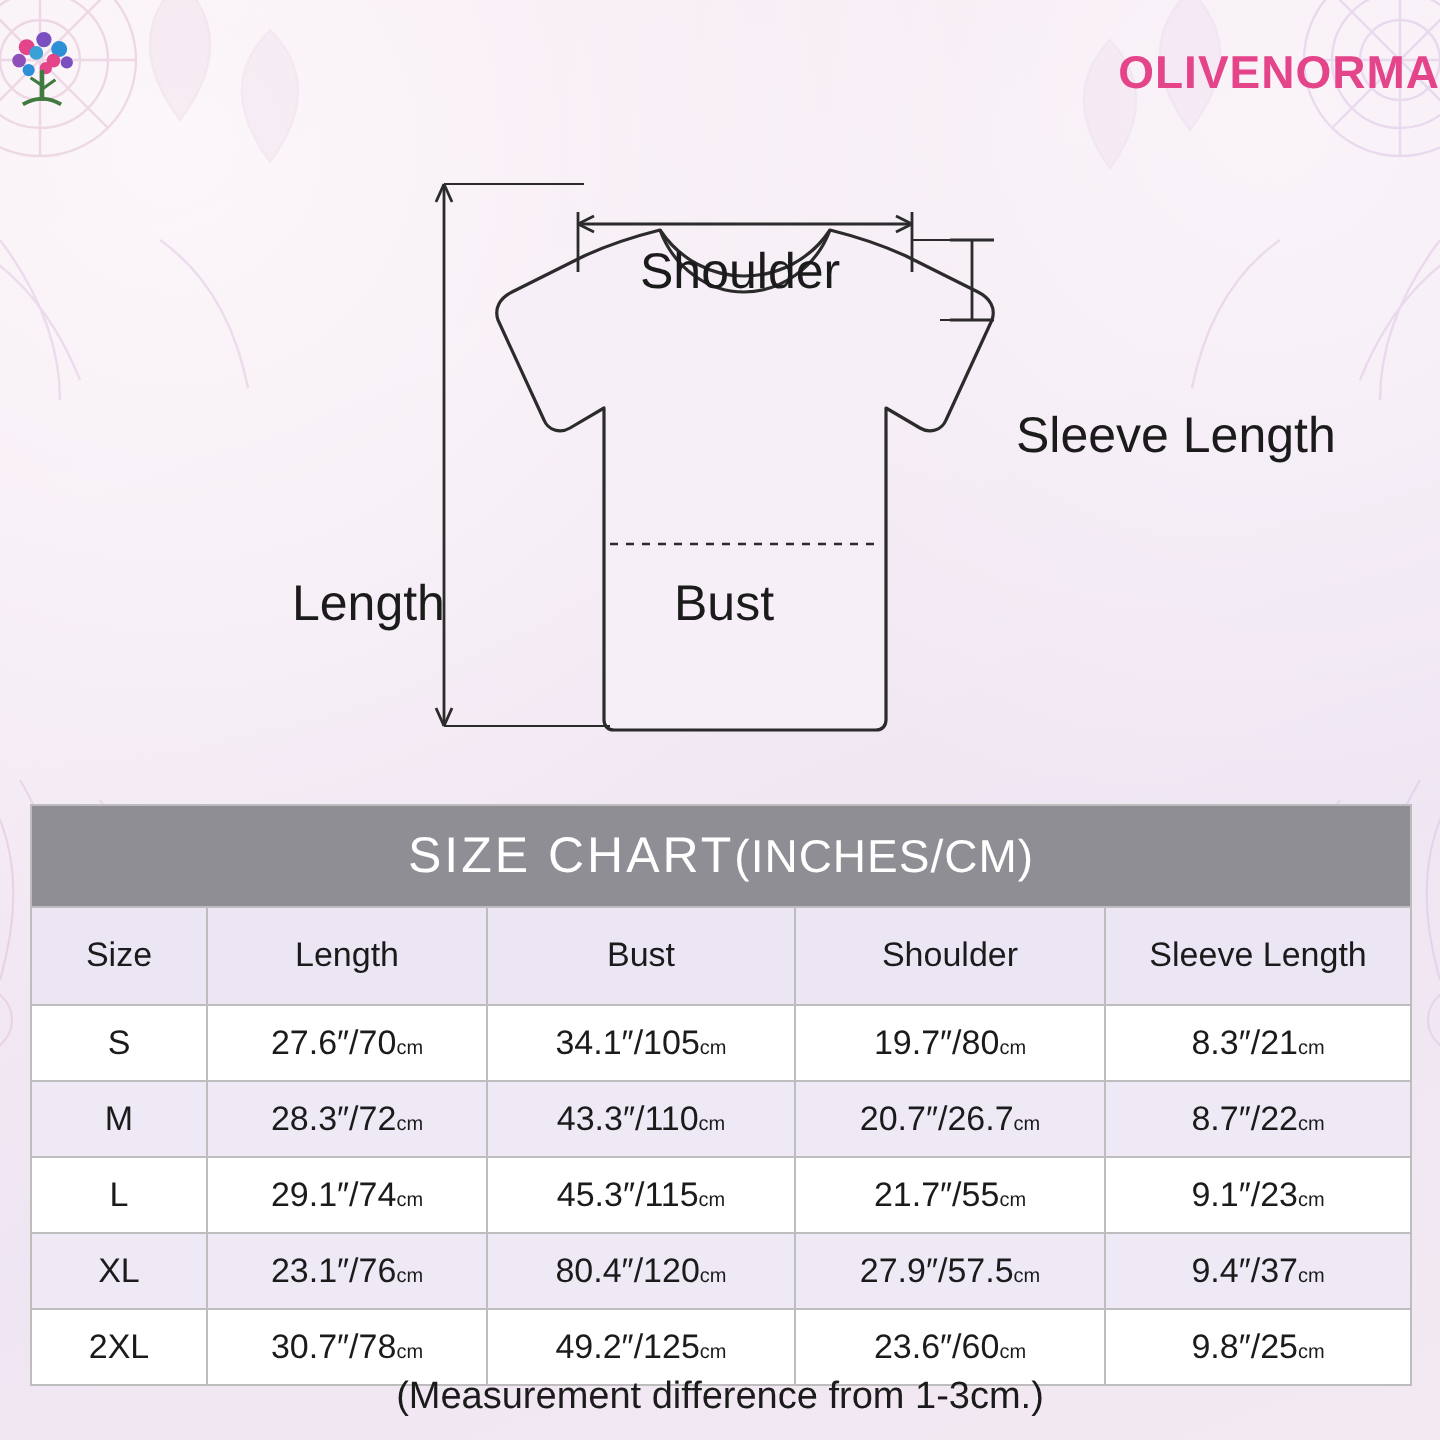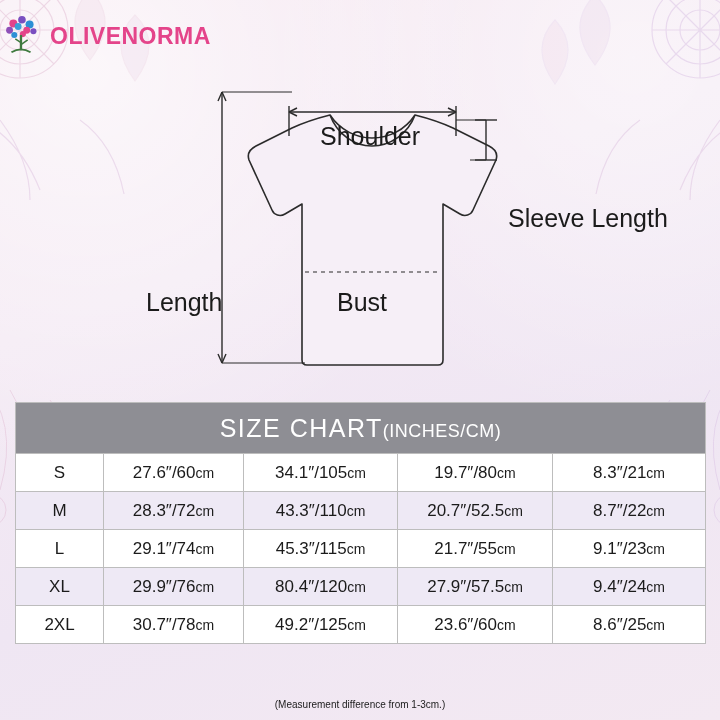--- a/index.html
+++ b/index.html
@@ -35,21 +35,21 @@
   .deco-bottom-right { right: -50px; bottom: 150px; opacity: 0.35; }
 
   
   .brand {
     position: absolute;
     left: 0;
     right: 0;
     top: 14px;
     display: flex;
     align-items: center;
-    justify-content: flex-start;
+    justify-content: space-between;
     gap: 8px;
   }
   .brand-mark { width: 42px; height: 44px; display: block; }
   .brand-name {
     font-family: "Liberation Sans", sans-serif;
     font-weight: bold;
     font-size: 23px;
     letter-spacing: 0.5px;
     color: #e4448a;
   }
@@ -90,48 +90,48 @@
   }
   .chart-title-cell {
     background: #8e8e94;
     color: #ffffff;
     height: 48px;
     font-size: 25px;
     letter-spacing: 1.5px;
     border: 1px solid #8e8e94;
   }
   .chart-title-cell .sub {
-    font-size: 18px;
+    font-size: 23px;
     letter-spacing: 0.5px;
   }
   .head-row td {
     background: #ece6f4;
     height: 46px;
     font-size: 17px;
     color: #1b1b1b;
   }
   .body-row td {
     height: 35px;
     font-size: 17px;
     color: #1b1b1b;
     background: #ffffff;
   }
   .body-row.alt td {
     background: #eee9f5;
   }
   .body-row td.size-cell { font-size: 17px; }
-  .cm { font-size: 14px; margin-top: 32px; }
+  .cm { font-size: 10px; margin-top: 32px; }
 
   .footnote {
     position: absolute;
     left: 0;
     right: 0;
     bottom: 10px;
     text-align: center;
-    font-size: 10px;
+    font-size: 19px;
     color: #1b1b1b;
   }
 </style>
 </head>
 <body>
 
 <div class="page">
 
   <svg class="bg-deco deco-left" width="260" height="260" viewBox="0 0 260 260">
     <g stroke="#d9a9c6" stroke-width="1.2" fill="none" opacity="0.75">
@@ -265,58 +265,65 @@
       <col style="width:154px">
       <col style="width:155px">
       <col style="width:153px">
     </colgroup>
     <tbody>
       <tr>
         <td class="chart-title-cell" colspan="5">
           <span>SIZE CHART</span><span class="sub">(INCHES/CM)</span>
         </td>
       </tr>
+      <tr class="head-row">
+        <td>Size</td>
+        <td>Length</td>
+        <td>Bust</td>
+        <td>Shoulder</td>
+        <td>Sleeve Length</td>
+      </tr>
 
       <tr class="body-row">
         <td class="size-cell">S</td>
-        <td><span>27.6″/60</span><span class="cm">cm</span></td>
+        <td><span>27.6″/70</span><span class="cm">cm</span></td>
         <td><span>34.1″/105</span><span class="cm">cm</span></td>
         <td><span>19.7″/80</span><span class="cm">cm</span></td>
         <td><span>8.3″/21</span><span class="cm">cm</span></td>
       </tr>
 
       <tr class="body-row alt">
         <td class="size-cell">M</td>
         <td><span>28.3″/72</span><span class="cm">cm</span></td>
         <td><span>43.3″/110</span><span class="cm">cm</span></td>
-        <td><span>20.7″/52.5</span><span class="cm">cm</span></td>
+        <td><span>20.7″/26.7</span><span class="cm">cm</span></td>
         <td><span>8.7″/22</span><span class="cm">cm</span></td>
       </tr>
 
       <tr class="body-row">
         <td class="size-cell">L</td>
         <td><span>29.1″/74</span><span class="cm">cm</span></td>
         <td><span>45.3″/115</span><span class="cm">cm</span></td>
         <td><span>21.7″/55</span><span class="cm">cm</span></td>
         <td><span>9.1″/23</span><span class="cm">cm</span></td>
       </tr>
 
       <tr class="body-row alt">
         <td class="size-cell">XL</td>
-        <td><span>29.9″/76</span><span class="cm">cm</span></td>
+        <td><span>23.1″/76</span><span class="cm">cm</span></td>
         <td><span>80.4″/120</span><span class="cm">cm</span></td>
         <td><span>27.9″/57.5</span><span class="cm">cm</span></td>
-        <td><span>9.4″/24</span><span class="cm">cm</span></td>
+        <td><span>9.4″/37</span><span class="cm">cm</span></td>
       </tr>
 
       <tr class="body-row">
         <td class="size-cell">2XL</td>
         <td><span>30.7″/78</span><span class="cm">cm</span></td>
         <td><span>49.2″/125</span><span class="cm">cm</span></td>
         <td><span>23.6″/60</span><span class="cm">cm</span></td>
-        <td><span>8.6″/25</span><span class="cm">cm</span></td>
+        <td><span>9.8″/25</span><span class="cm">cm</span></td>
       </tr>
     </tbody>
   </table>
 
   <div class="footnote">(Measurement difference from 1-3cm.)</div>
 
 </div>
 
 </body></html>

